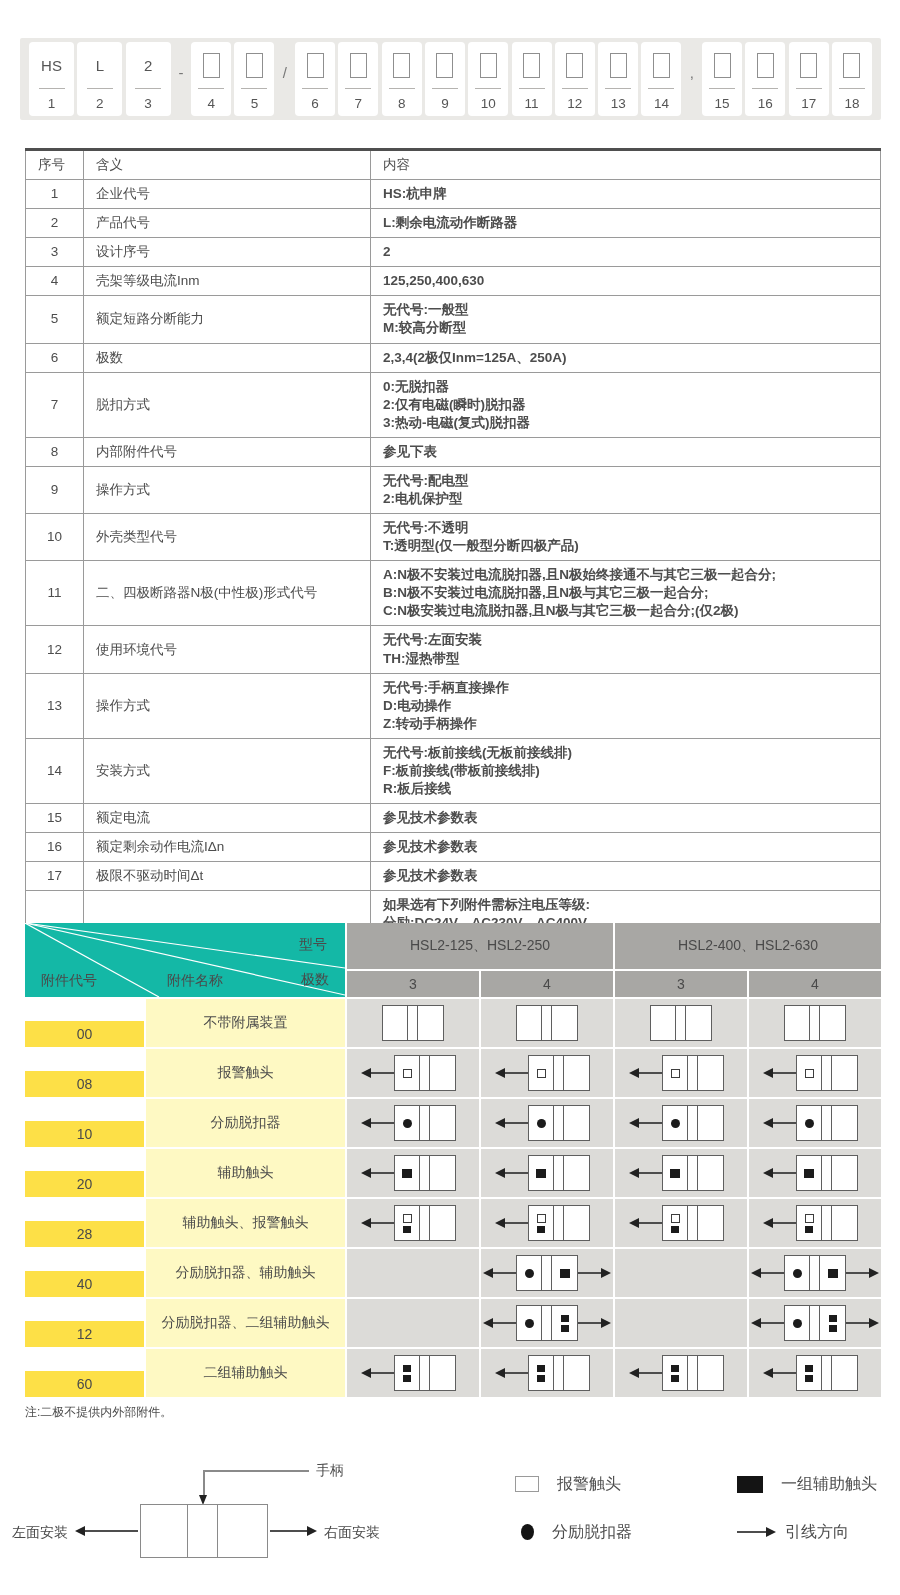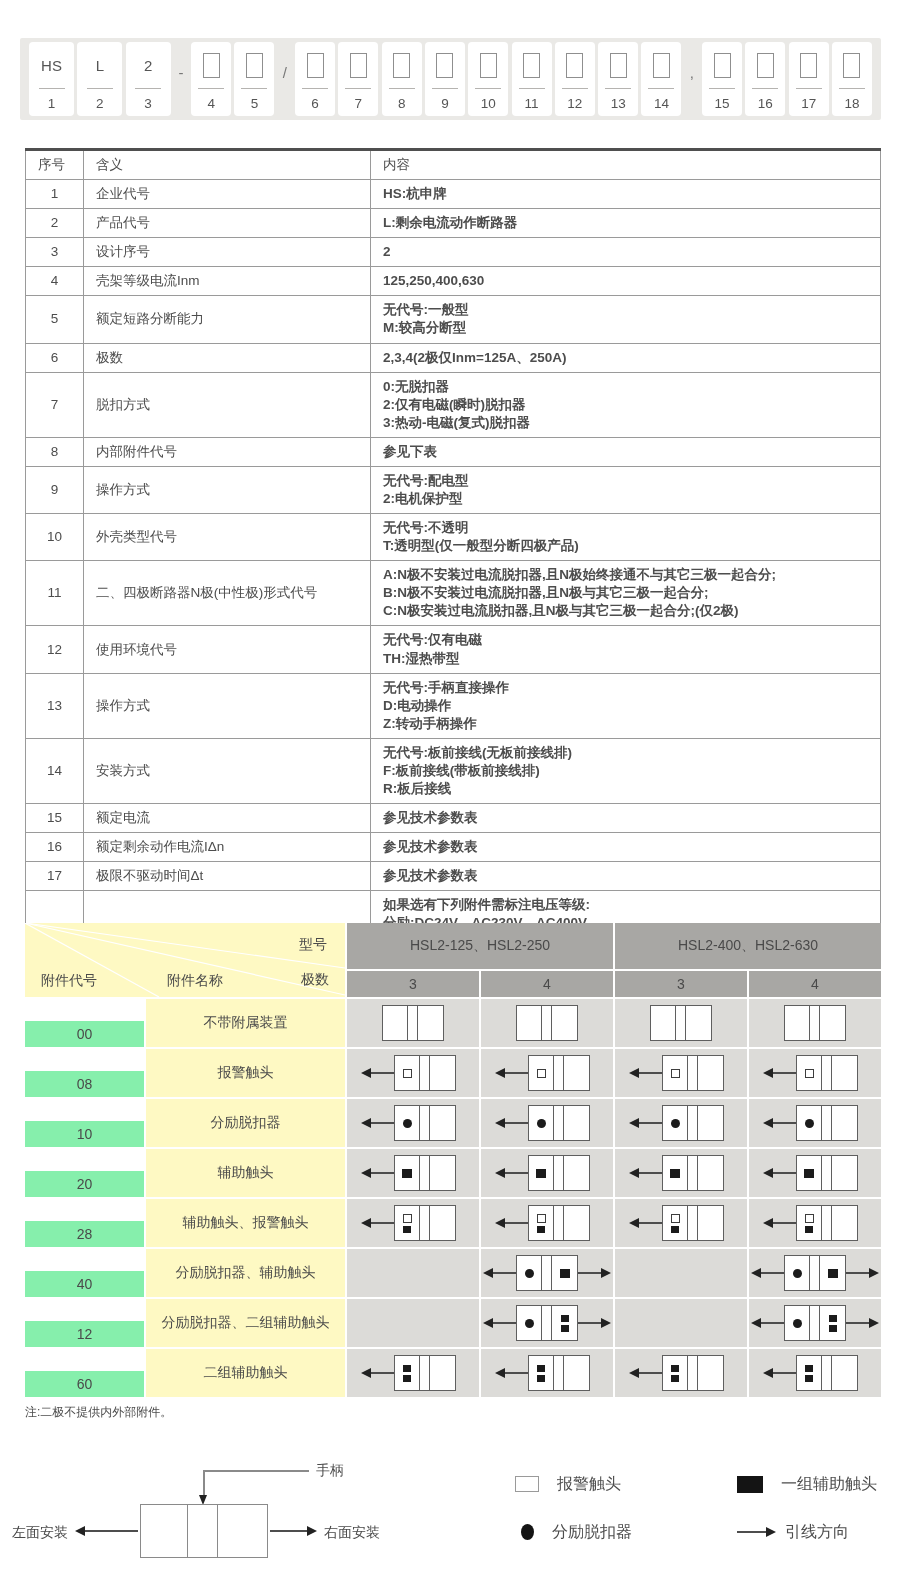--- a/index.html
+++ b/index.html
@@ -32,28 +32,28 @@
   table.main-table col.c-meaning { width:287px; }
   table.main-table td.no { text-align:center; padding:5px 4px; }
   table.main-table .content div { white-space:nowrap;font-weight:bold; }
 
   
   .acc-table { position:absolute; left:25px; top:923px; width:856px;
     display:grid; grid-template-columns:119px 199px 1fr 1fr 1fr 1fr;
     grid-template-rows:46px 26px repeat(8,48px); gap:2px; background:#fff;
     font-size:14px; color:#4a4a4a; }
   .acc-hd { background:#a8a7a4; display:flex; align-items:center; justify-content:center; }
-  .corner { grid-column:1 / 3; grid-row:1 / 3; position:relative; background:#fef9c3; }
+  .corner { grid-column:1 / 3; grid-row:1 / 3; position:relative; background:#14b8a6; }
   .corner svg { position:absolute; left:0; top:0; width:100%; height:100%; }
   .corner .lbl { position:absolute; font-size:14px; color:#4a4a4a; }
   .lbl-model { right:18px; top:13px; }
   .lbl-poles { right:16px; top:48px; }
   .lbl-code  { left:16px; bottom:7px; }
   .lbl-name  { left:142px; bottom:7px; }
-  .acc-code { background:#86efac; display:flex; align-items:center; justify-content:center;margin-top:22px; }
+  .acc-code { background:#fde047; display:flex; align-items:center; justify-content:center;margin-top:22px; }
   .acc-name { background:#fef9c3; display:flex; align-items:center; justify-content:center; }
   .acc-sym  { background:#dcdbd8; display:flex; align-items:center; justify-content:center; }
 
   
   .bkr { display:flex; align-items:center; }
   .bkr-body { display:flex; border:1px solid #5f5f5f; background:#fff; }
   .bc { width:25px; height:34px; display:flex; flex-direction:column; align-items:center;
     justify-content:center; gap:3px; border-right:1px solid #5f5f5f; }
   .bc.mid { width:10px; }
   .bc:last-child { border-right:none; }
@@ -317,21 +317,21 @@
           <td class="content">
             <div>A:N极不安装过电流脱扣器,且N极始终接通不与其它三极一起合分;</div>
             <div>B:N极不安装过电流脱扣器,且N极与其它三极一起合分;</div>
             <div>C:N极安装过电流脱扣器,且N极与其它三极一起合分;(仅2极)</div>
           </td>
         </tr>
         <tr>
           <td class="no">12</td>
           <td class="meaning">使用环境代号</td>
           <td class="content">
-            <div>无代号:仅有电磁</div>
+            <div>无代号:左面安装</div>
             <div>TH:湿热带型</div>
           </td>
         </tr>
         <tr>
           <td class="no">13</td>
           <td class="meaning">操作方式</td>
           <td class="content">
             <div>无代号:手柄直接操作</div>
             <div>D:电动操作</div>
             <div>Z:转动手柄操作</div>

